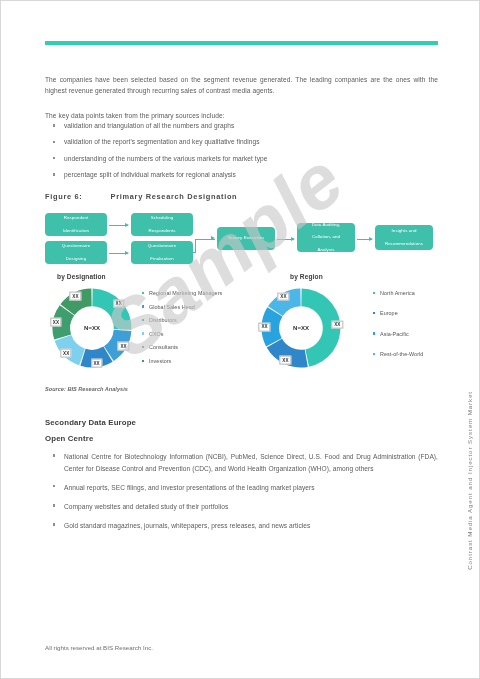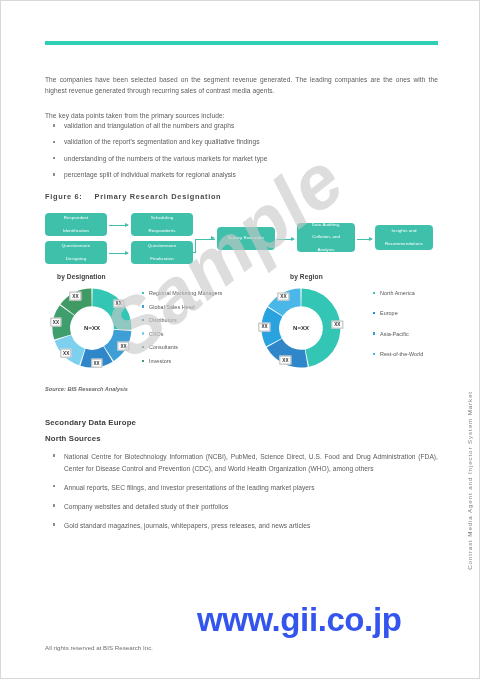--- a/index.html
+++ b/index.html
@@ -102,21 +102,21 @@
   #fig-title {
     position: absolute;
     left: 44px;
     top: 191px;
     font-size: 7.4px;
     font-weight: 700;
     color: #4a4a4a;
     letter-spacing: .7px;
     z-index: 3;
   }
-  #fig-title .fnum { margin-right: 12px; }
+  #fig-title .fnum { margin-right: 28px; }
 
   #flow {
     position: absolute;
     left: 44px;
     top: 210px;
     width: 393px;
     height: 56px;
     z-index: 4;
   }
   .fbox {
@@ -436,27 +436,26 @@
   <div class="legend" id="legend-region">
       <div class="item"><span class="dot" style="background: rgb(51, 198, 180);"></span><span>North America</span></div>
       <div class="item"><span class="dot" style="background: rgb(47, 134, 200);"></span><span>Europe</span></div>
       <div class="item"><span class="dot" style="background: rgb(41, 163, 224);"></span><span>Asia-Pacific</span></div>
       <div class="item"><span class="dot" style="background: rgb(75, 183, 232);"></span><span>Rest-of-the-World</span></div>
     </div>
 
   <div id="source-note">Source: BIS Research Analysis</div>
 
   <div class="sec-head" id="head-secondary">Secondary Data Europe</div>
-  <div class="sec-head" id="head-open">North Sources</div>
+  <div class="sec-head" id="head-open">Open Centre</div>
 
   <ul class="bullets" id="bullets-sources">
     <li><span class="sq"></span><span>National Centre for Biotechnology Information (NCBI), PubMed, Science Direct, U.S. Food and Drug Administration (FDA), Center for Disease Control and Prevention (CDC), and World Health Organization (WHO), among others</span></li>
     <li><span class="sq"></span><span>Annual reports, SEC filings, and investor presentations of the leading market players</span></li>
     <li><span class="sq"></span><span>Company websites and detailed study of their portfolios</span></li>
     <li><span class="sq"></span><span>Gold standard magazines, journals, whitepapers, press releases, and news articles</span></li>
   </ul>
 
   <div id="side-title">Contrast Media Agent and Injector System Market</div>
 
-  <div id="gii-url">www.gii.co.jp</div>
   <div id="footer-note">All rights reserved at BIS Research Inc.</div>
 
 </div>
 
 </body></html>

